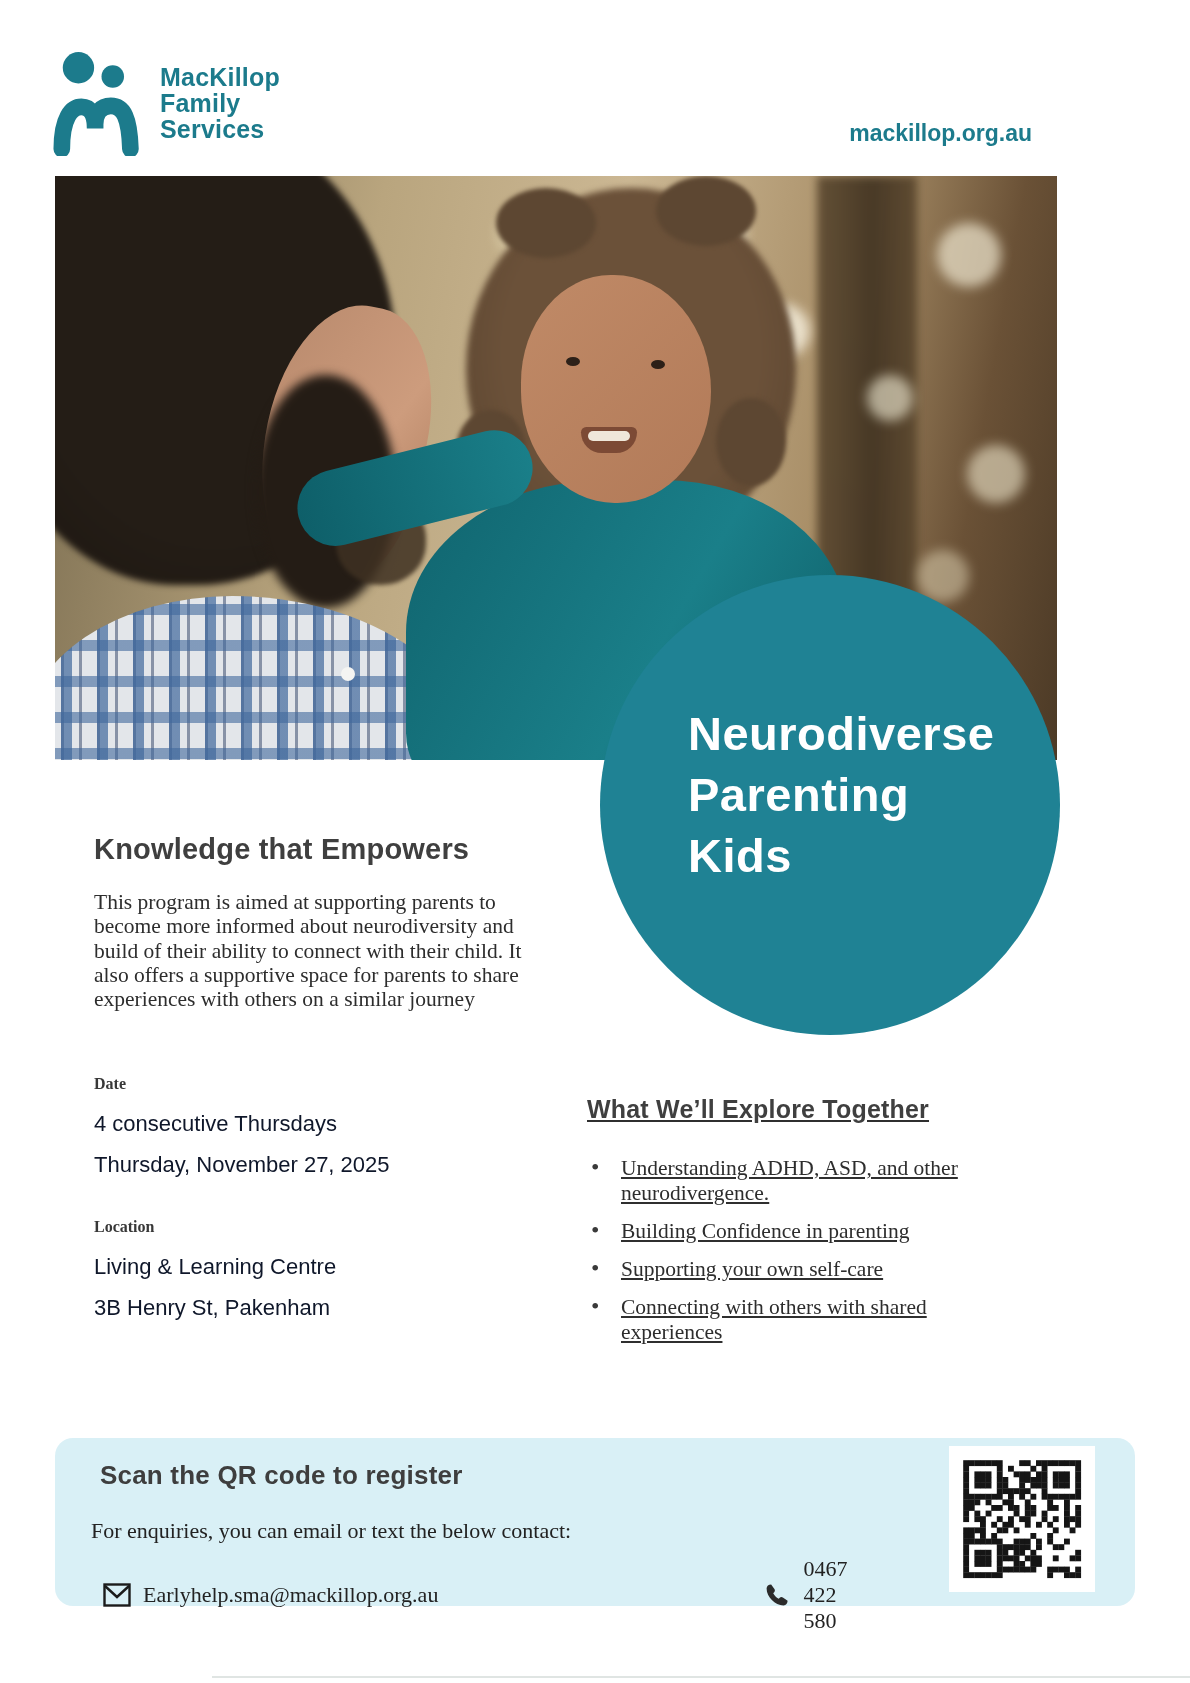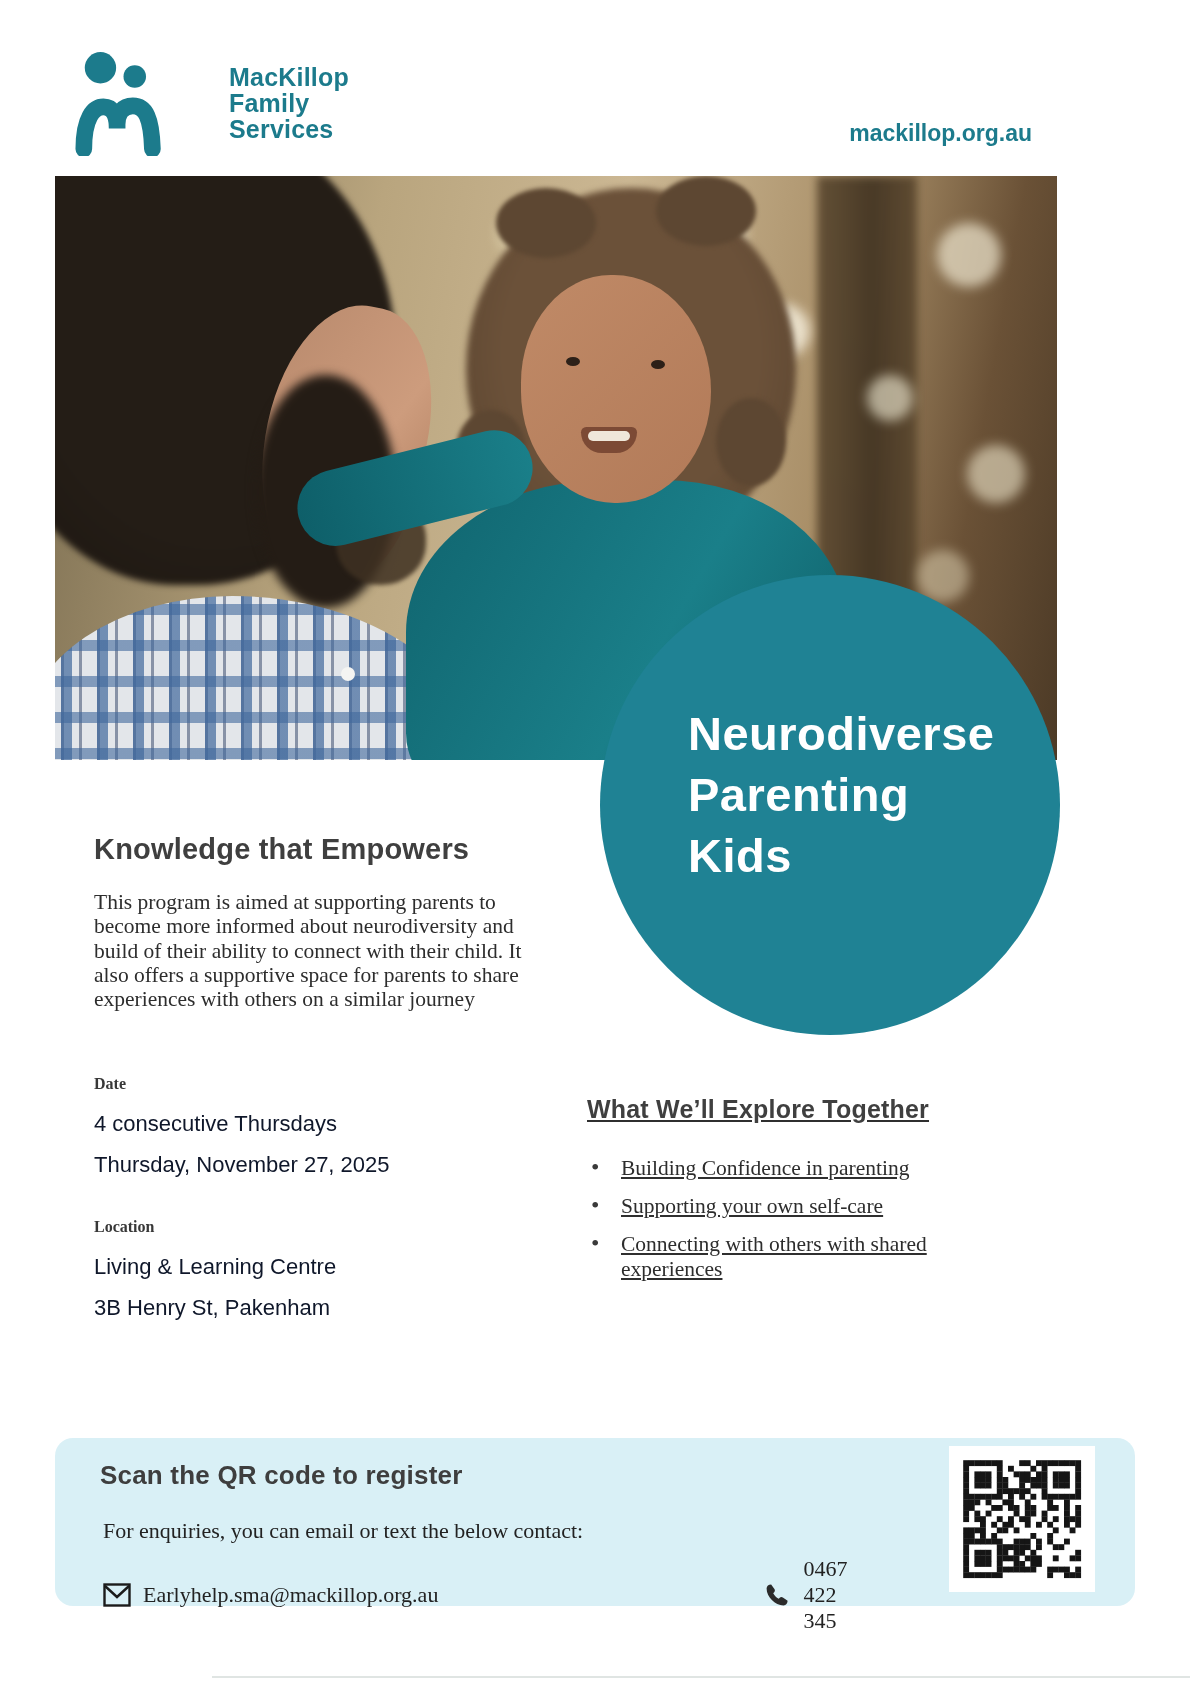--- a/index.html
+++ b/index.html
@@ -2,21 +2,21 @@
 <html><head>
 <meta charset="utf-8">
 <style>
   html,body{margin:0;padding:0;background:#9a9a9a;}
   .page{
     position:relative;width:1190px;height:1683px;background:#ffffff;
     margin:0 auto;overflow:hidden;
     font-family:"Liberation Sans",sans-serif;color:#2f2f2f;
   }
   
-  .logo{position:absolute;left:74px;top:50px;display:flex;align-items:flex-start;gap:47px;}
+  .logo{position:absolute;left:52px;top:50px;display:flex;align-items:flex-start;}
   .logo-mark{width:98px;height:106px;display:block;}
   .logo-text{margin-left:10px;margin-top:14px;font-weight:800;font-size:25px;line-height:26px;color:#1c7b8c;letter-spacing:.2px;}
   .website{position:absolute;right:158px;top:120px;font-weight:800;font-size:23px;color:#1c7b8c;}
   
   .photo{position:absolute;left:55px;top:176px;width:1002px;height:584px;overflow:hidden;
     background:linear-gradient(100deg,#7d6f52 0%,#b9a57e 30%,#cbb793 52%,#a98f68 74%,#6a5136 88%,#4c3a26 100%);}
   .photo *{position:absolute;}
   .bokeh{border-radius:50%;filter:blur(6px);}
   .b1{left:62%;top:4%;width:70px;height:70px;background:#f3ecd6;opacity:.8;}
   .b2{left:70%;top:22%;width:54px;height:54px;background:#fdf8e8;opacity:.75;}
@@ -67,21 +67,21 @@
   .loc-block{margin-top:40px;}
   
   .col-right{position:absolute;left:587px;top:1095px;width:430px;text-decoration:underline;}
   .h-sans2{font-weight:800;font-size:25px;color:#3f3f3f;margin:0 0 32px 0;letter-spacing:.2px;}
   .bullets{list-style:none;margin:0;padding:0;}
   .bullets li{position:relative;padding-left:34px;font-family:"Liberation Serif",serif;font-size:21.5px;line-height:25px;color:#2d2d2d;margin-bottom:13px;}
   .bullets li::before{content:"•";position:absolute;left:4px;top:-1px;font-size:24px;color:#3a3a3a;}
   
   .register{position:absolute;left:55px;top:1438px;width:1080px;height:168px;background:#d9f0f6;border-radius:18px;}
   .reg-heading{position:absolute;left:45px;top:22px;font-weight:800;font-size:26px;color:#3e3e3e;letter-spacing:.2px;}
-  .reg-sub{position:absolute;left:48px;top:80px;font-family:"Liberation Serif",serif;font-size:22px;color:#222;}
+  .reg-sub{position:absolute;left:36px;top:80px;font-family:"Liberation Serif",serif;font-size:22px;color:#222;}
   .contact-row{position:absolute;left:48px;top:118px;width:760px;display:flex;align-items:center;}
   .c-icon{width:28px;height:26px;flex:0 0 auto;}
   .c-text{font-family:"Liberation Serif",serif;font-size:22px;color:#222;margin-left:12px;}
   .phone-group{margin-left:325px;display:flex;align-items:center;}
   .qr-wrap{position:absolute;right:40px;top:8px;width:146px;height:146px;background:#ffffff;display:flex;align-items:center;justify-content:center;}
   .qr-wrap svg{width:140px;height:140px;fill:#151515;}
   
   .bottom-line{position:absolute;left:212px;top:1676px;width:978px;height:2px;background:#e0e5e3;}
 </style>
 </head>
@@ -155,40 +155,41 @@
     <div class="loc-block">
       <h3 class="h-serif">Location</h3>
       <p class="info-line">Living &amp; Learning Centre</p>
       <p class="info-line">3B Henry St, Pakenham</p>
     </div>
   </div>
 
   <div class="col-right">
     <h2 class="h-sans2">What We’ll Explore Together</h2>
     <ul class="bullets">
+      <li>Understanding ADHD, ASD, and other neurodivergence.</li>
       <li>Building Confidence in parenting</li>
       <li>Supporting your own self-care</li>
       <li>Connecting with others with shared experiences</li>
     </ul>
   </div>
 
   <div class="register">
     <div class="reg-heading">Scan the QR code to register</div>
     <div class="reg-sub">For enquiries, you can email or text the below contact:</div>
     <div class="contact-row">
       <svg class="c-icon" viewBox="0 0 28 24" aria-hidden="true">
         <rect x="1.5" y="1.5" width="25" height="21" fill="none" stroke="#1b1b1b" stroke-width="2.4"></rect>
         <path d="M2,3 L14,14 L26,3" fill="none" stroke="#1b1b1b" stroke-width="2.4"></path>
       </svg>
       <span class="c-text">Earlyhelp.sma@mackillop.org.au</span>
       <span class="phone-group">
         <svg class="c-icon" viewBox="0 0 24 24" aria-hidden="true">
           <path fill="#2b2b2b" d="M6.6,2.2 C4.2,2.3 2.4,3.6 2.4,6 C2.4,13.8 10.2,21.6 18,21.6 C20.4,21.6 21.7,19.8 21.8,17.4 L17.4,14.4 C16.5,13.7 15.3,13.8 14.5,14.6 L13.6,15.5 C11.2,14 9.9,12.7 8.5,10.3 L9.4,9.4 C10.2,8.6 10.3,7.4 9.6,6.5 Z"></path>
         </svg>
-        <span class="c-text">0467 422 345</span>
+        <span class="c-text">0467 422 580</span>
       </span>
     </div>
     <div class="qr-wrap">
       <svg viewBox="0 0 25 25" aria-hidden="true">
           <rect x="2" y="2" width="1.05" height="1.05"></rect>
           <rect x="3" y="2" width="1.05" height="1.05"></rect>
           <rect x="4" y="2" width="1.05" height="1.05"></rect>
           <rect x="5" y="2" width="1.05" height="1.05"></rect>
           <rect x="6" y="2" width="1.05" height="1.05"></rect>
           <rect x="7" y="2" width="1.05" height="1.05"></rect>

